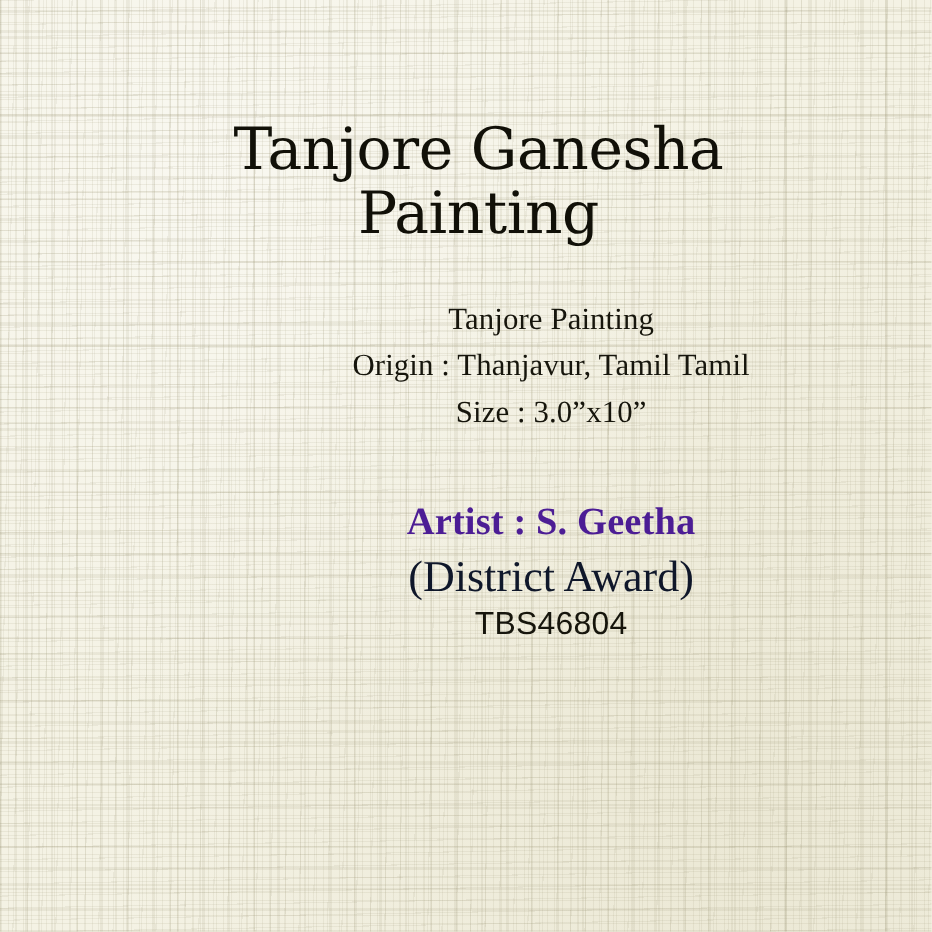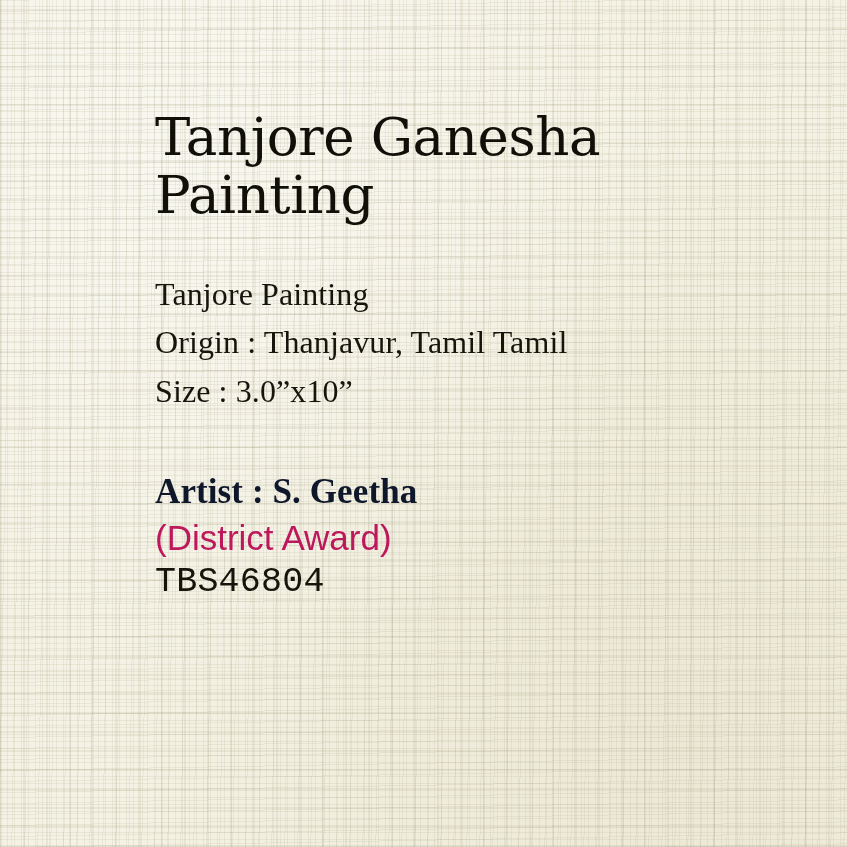--- a/index.html
+++ b/index.html
@@ -15,20 +15,21 @@
   }
 
   
   #card {
     position: relative;
     width: 847px;
     height: 847px;
     background-color: #f4f2e4;
     box-sizing: border-box;
     overflow: hidden;
+    text-align: center;
   }
 
   
   .texture-layer {
     position: absolute;
     inset: 0;
     pointer-events: none;
   }
   .tex-v {
     background-image:
@@ -112,50 +113,50 @@
     line-height: 1.09;
     font-weight: 400;
     color: #111008;
     letter-spacing: -0.4px;
     max-width: 560px;
     margin: 0 0 46px 0;
   }
 
   .detail-line {
     font-family: "Liberation Serif", serif;
-    font-size: 32px;
+    font-size: 28px;
     line-height: 1.53;
     color: #16150c;
     margin: 0;
     letter-spacing: 0.1px;
   }
 
   .spacer-block {
     height: 56px;
   }
 
   .artist {
     font-family: "Liberation Serif", serif;
     font-size: 35px;
     font-weight: 700;
-    color: #0f172a;
+    color: #4c1d95;
     margin: 0 0 6px 0;
     letter-spacing: 0.1px;
   }
 
   .award {
-    font-family: Liberation Sans, sans-serif;
-    font-size: 35px;
-    color: #be185d;
+    font-family: Liberation Serif, serif;
+    font-size: 40px;
+    color: #0f172a;
     margin: 0 0 4px 0;
   }
 
   .code {
-    font-family: Liberation Mono, monospace;
-    font-size: 35px;
+    font-family: Liberation Sans, sans-serif;
+    font-size: 29px;
     color: #16150c;
     margin: 0;
     letter-spacing: 0.2px;
   }
 </style>
 </head>
 <body>
 
 <div id="card">
 

